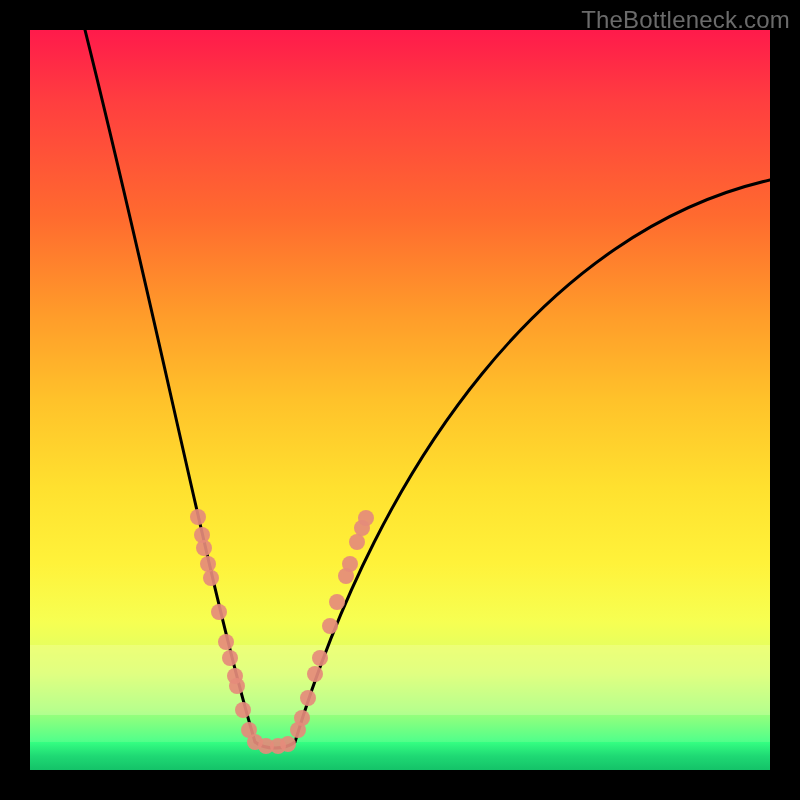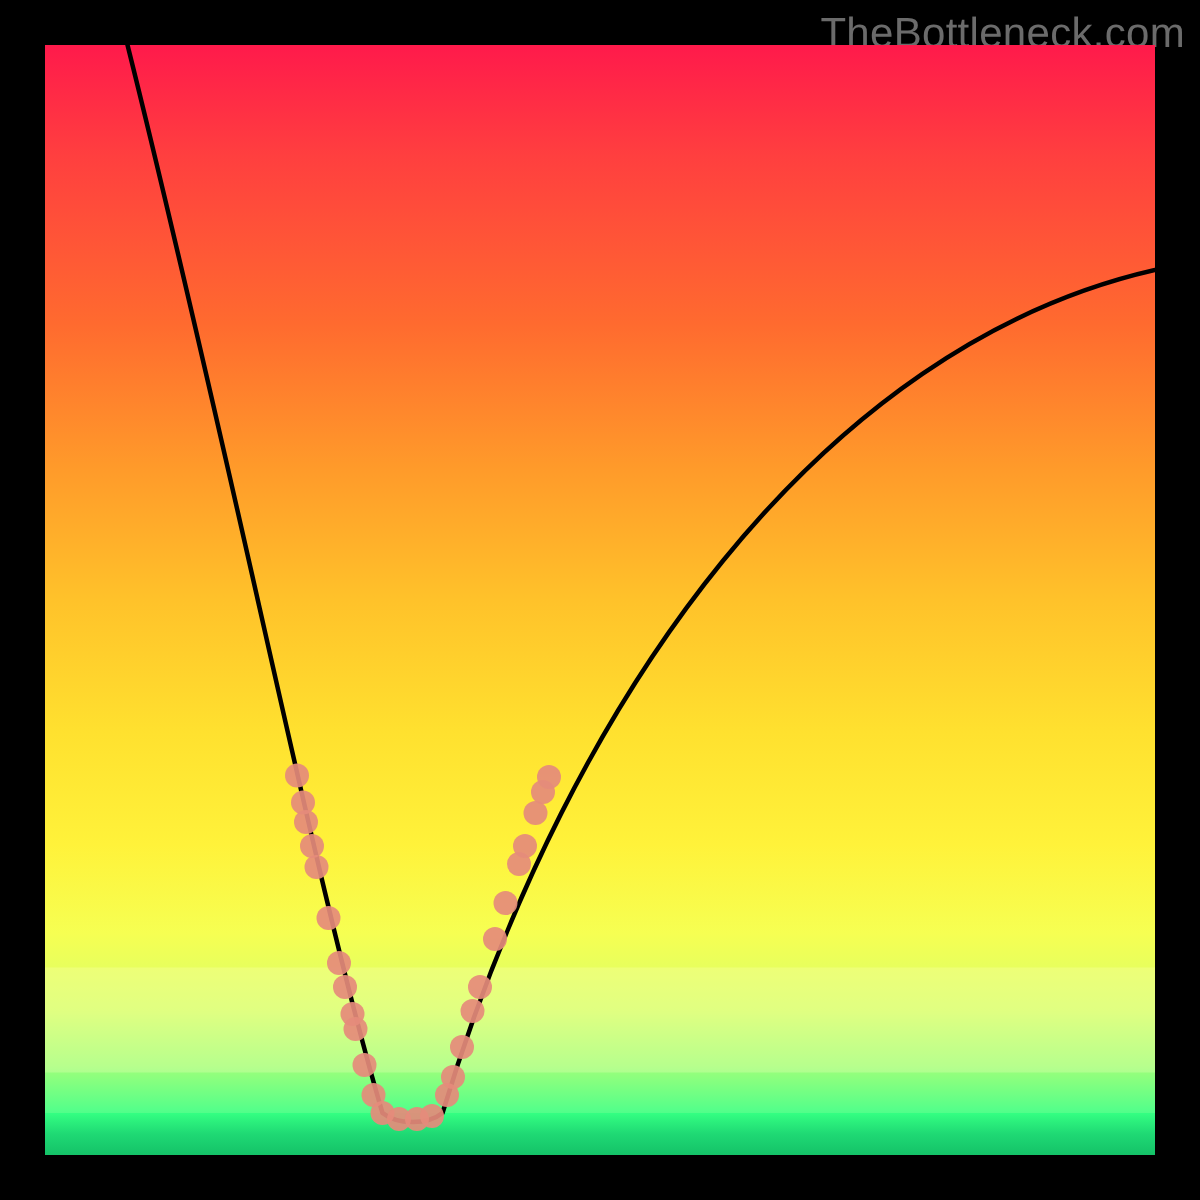--- a/index.html
+++ b/index.html
@@ -57,21 +57,21 @@
     bottom: 55px;
     height: 70px;
     background: rgba(255, 255, 200, 0.25);
     pointer-events: none;
   }
   .watermark {
     position: absolute;
     top: 6px;
     right: 10px;
     color: #6b6b6b;
-    font-size: 28px;
+    font-size: 24px;
     font-weight: 500;
     letter-spacing: 0.2px;
     user-select: none;
     margin-left: 36px;
   }
   svg.curve {
     position: absolute;
     left: 0;
     top: 0;
     width: 740px;

